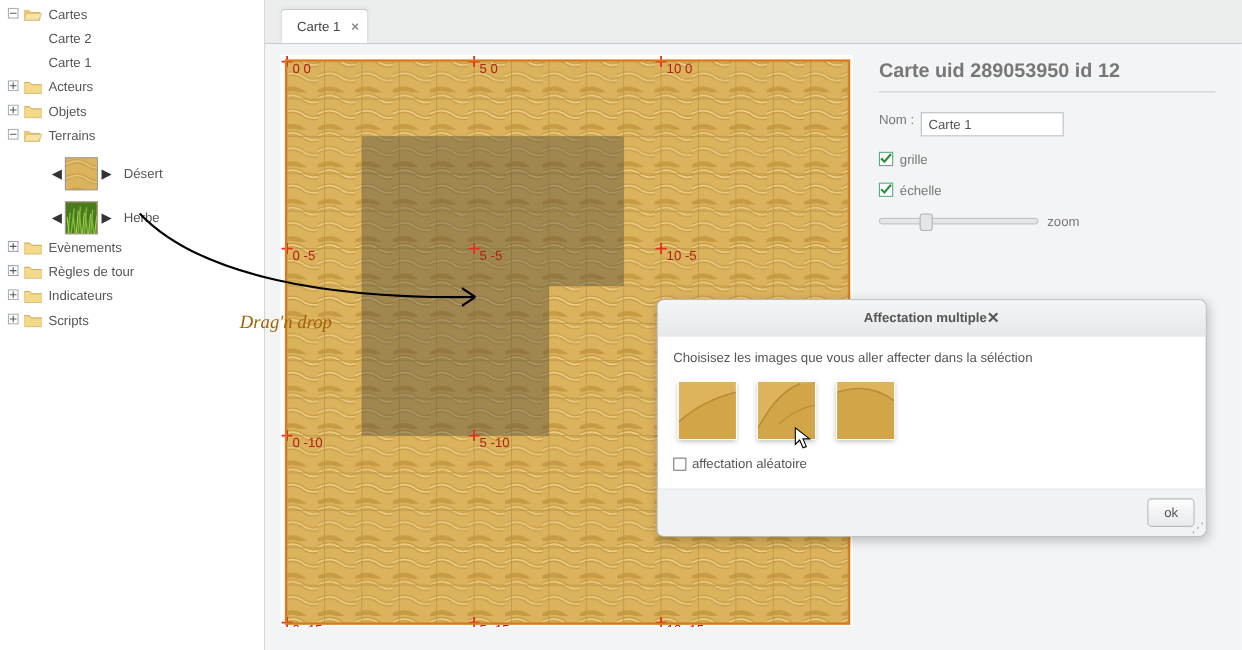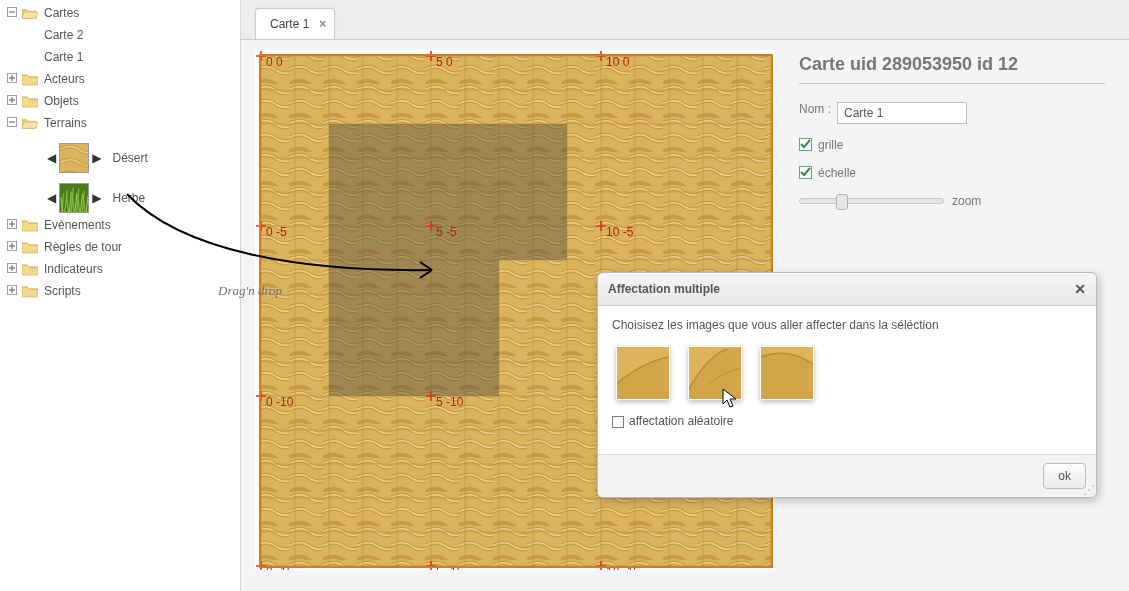--- a/index.html
+++ b/index.html
@@ -36,33 +36,33 @@
   .prop-row { display:flex; align-items:flex-start; margin-bottom:14px; gap:6px;}
   .prop-row label { color:#777;}
   .prop-row input[type=text]{ border:1px solid #b9bdc1; padding:3px 6px; font-size:12px; width:130px; background:#fff; color:#555;}
   .chk { width:13px; height:13px; border:1px solid #5a8; background:#fff; display:flex; align-items:center; justify-content:center; }
   .chk svg { width:11px; height:11px; }
   .zoom-row { display:flex; align-items:center; gap:8px; }
   .slider-track { width:145px; height:6px; background:#e4e6e8; border:1px solid #c3c7ca; border-radius:3px; position:relative;}
   .slider-thumb { position:absolute; left:36px; top:-5px; width:12px; height:16px; background:#e4e6e8; border:1px solid #aeb4b8; border-radius:3px;}
   
   .dialog { position:absolute; left:597px; top:272px; width:500px; background:#fff; border:1px solid #b8bcc0; border-radius:6px; box-shadow: 2px 3px 10px rgba(0,0,0,0.22); }
-  .dlg-title { background:linear-gradient(#f4f5f6,#e6e8ea); border-bottom:1px solid #c7cbce; border-radius:6px 6px 0 0; padding:8px 10px; display:flex; justify-content:space-between; align-items:center; font-weight:bold; color:#555;}
+  .dlg-title { background:linear-gradient(#f4f5f6,#e6e8ea); border-bottom:1px solid #c7cbce; border-radius:6px 6px 0 0; padding:8px 10px; display:flex; justify-content:center; align-items:center; font-weight:bold; color:#555;}
   .dlg-close { color:#555; font-size:14px;}
   .dlg-body { padding:12px 14px 6px 14px; color:#555; }
   .tex-row { display:flex; gap:18px; margin:14px 4px 14px 4px;}
   .tex { width:54px; height:54px; border:1px solid #fff; box-shadow: 0 2px 5px rgba(0,0,0,0.28);}
   .tex svg{ width:100%; height:100%; display:block;}
-  .rand-row { display:flex; align-items:flex-end; gap:5px; margin-top:4px; margin-bottom:20px;}
+  .rand-row { display:flex; align-items:flex-end; gap:5px; margin-top:4px; margin-bottom:10px;}
   .rand-box { width:12px; height:12px; border:1px solid #7b7b7b; background:#fff;}
   .dlg-foot { background:#f1f2f3; border-top:1px solid #d6d9db; padding:8px 10px; display:flex; justify-content:flex-end; border-radius:0 0 6px 6px; position:relative;}
   .btn-ok { background:linear-gradient(#fdfdfd,#e8eaec); border:1px solid #b8bcc0; border-radius:4px; padding:5px 14px; color:#555;}
   .resize-grip { position:absolute; right:3px; bottom:3px; color:#aaa; font-size:12px; line-height:8px; letter-spacing:-2px;}
   
-  .anno-text { position:absolute; left:218px; top:283px; font-family: "Comic Sans MS", cursive; font-size:13px; color:#737373; font-style:italic;}
+  .anno-text { position:absolute; left:218px; top:283px; font-family: "Comic Sans MS", cursive; font-size:17px; color:#a16207; font-style:italic;}
   .anno-svg { position:absolute; left:122px; top:192px; pointer-events:none; }
   
   .cursor-img { position:absolute; left:722px; top:388px; pointer-events:none;}
 </style>
 </head>
 <body>
 
 <svg width="0" height="0" style="position:absolute">
   <defs>
     <g id="folder-closed">

